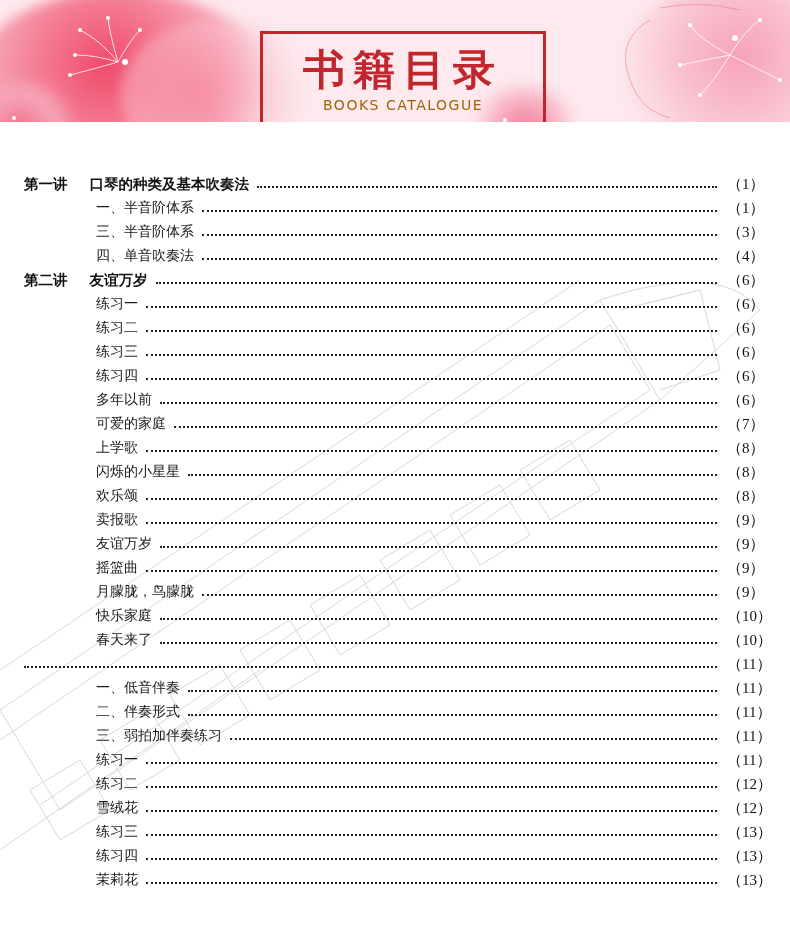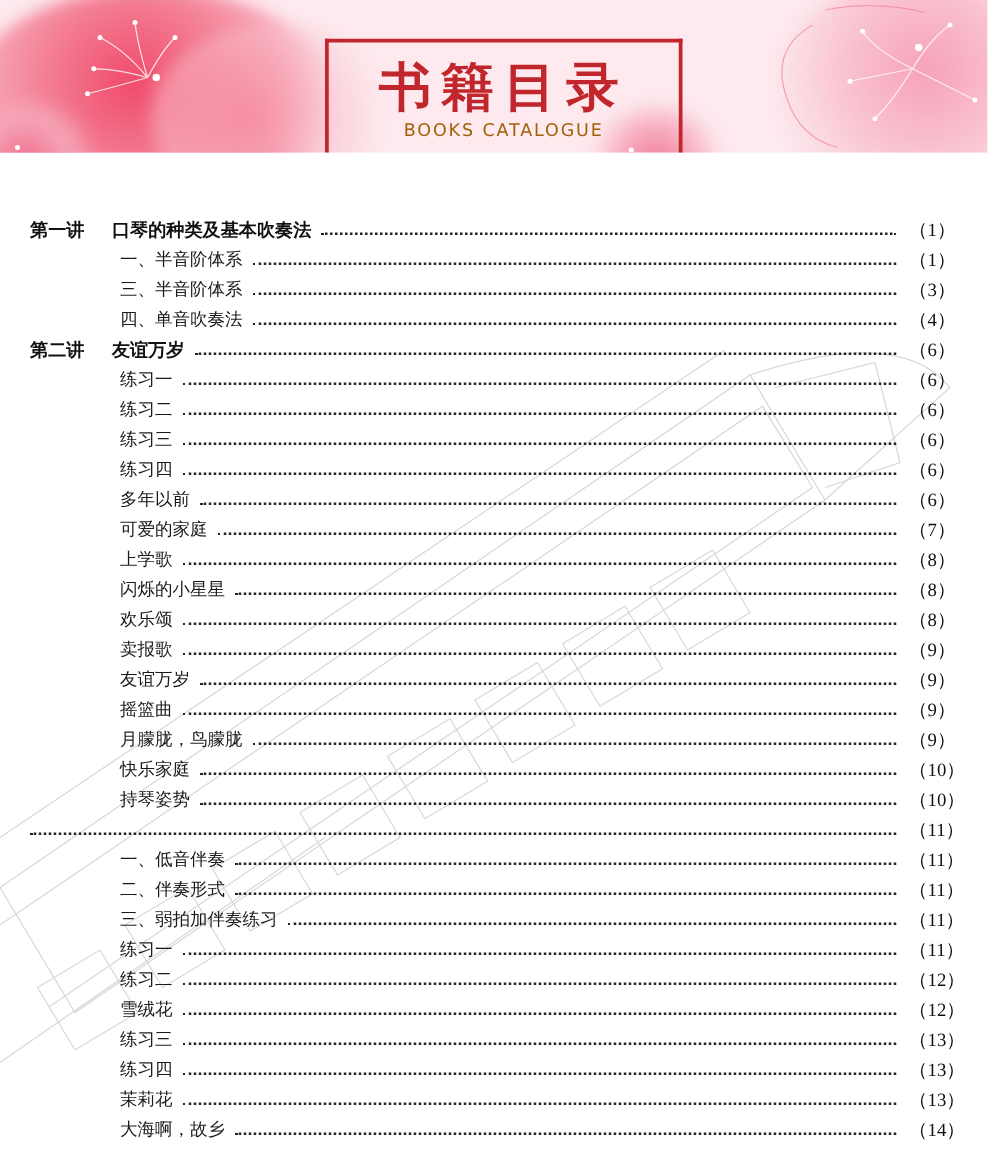--- a/index.html
+++ b/index.html
@@ -201,21 +201,21 @@
       <span class="label">月朦胧，鸟朦胧</span>
       <span class="leader"></span>
       <span class="page">（9）</span>
     </div>
     <div class="row item">
       <span class="label">快乐家庭</span>
       <span class="leader"></span>
       <span class="page">（10）</span>
     </div>
     <div class="row item">
-      <span class="label">持琴姿势</span>
+      <span class="label">春天来了</span>
       <span class="leader"></span>
       <span class="page">（10）</span>
     </div>
     <div class="row chapter">
       <span class="leader"></span>
       <span class="page">（11）</span>
     </div>
     <div class="row item">
       <span class="label">一、低音伴奏</span>
       <span class="leader"></span>
@@ -254,18 +254,13 @@
     <div class="row item">
       <span class="label">练习四</span>
       <span class="leader"></span>
       <span class="page">（13）</span>
     </div>
     <div class="row item">
       <span class="label">茉莉花</span>
       <span class="leader"></span>
       <span class="page">（13）</span>
     </div>
-    <div class="row item">
-      <span class="label">大海啊，故乡</span>
-      <span class="leader"></span>
-      <span class="page">（14）</span>
-    </div>
   </div>
 
 </body></html>

